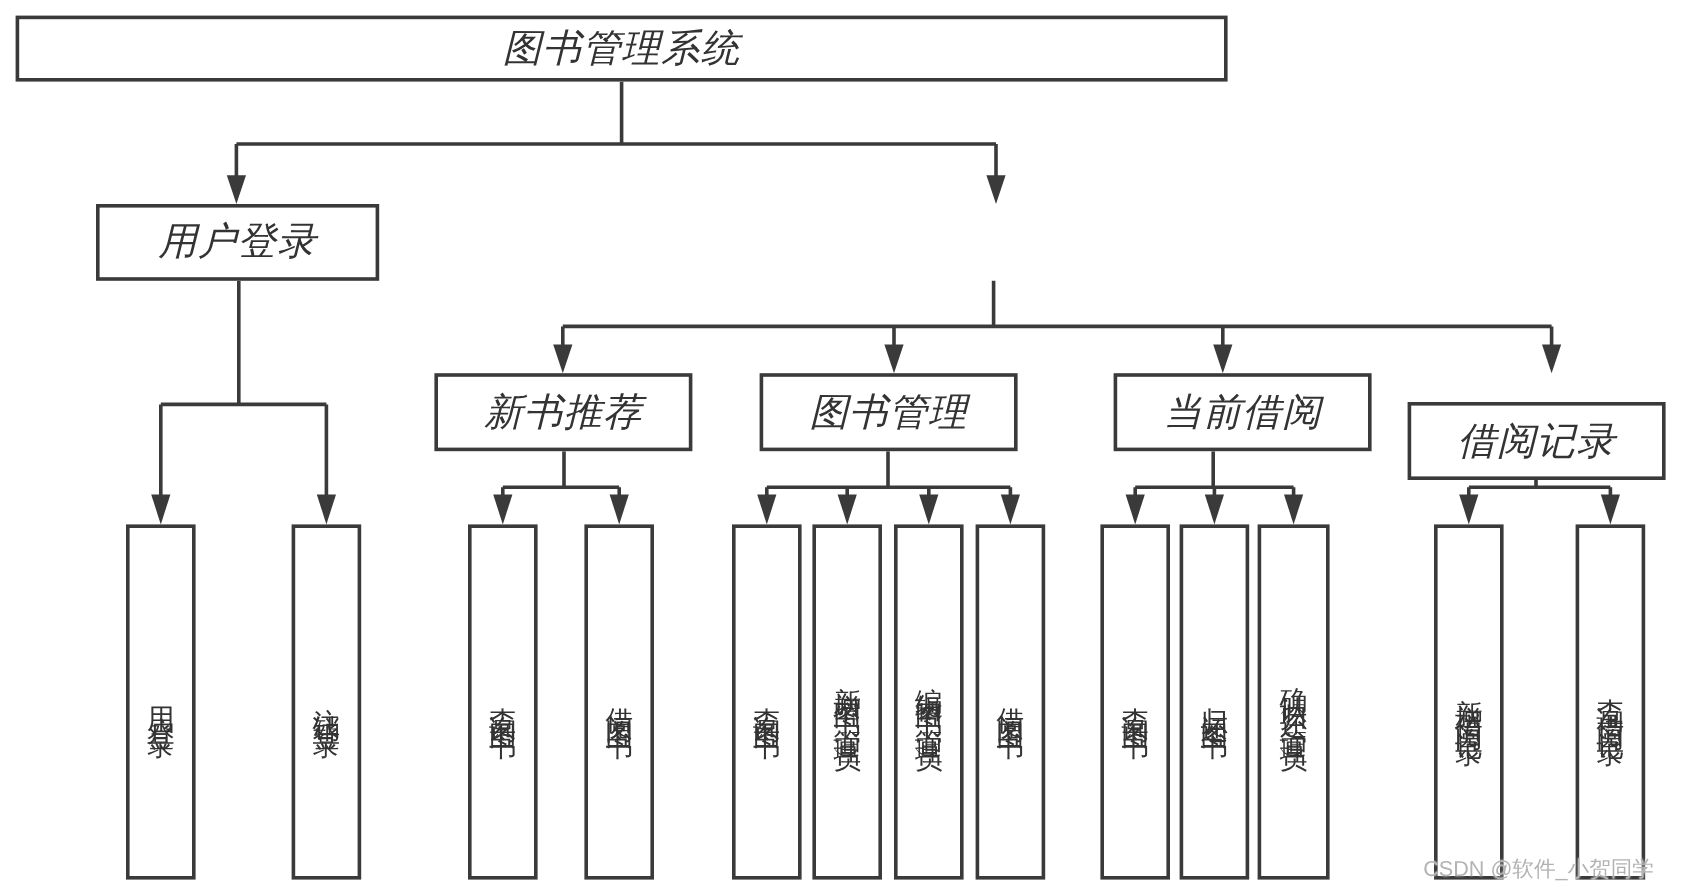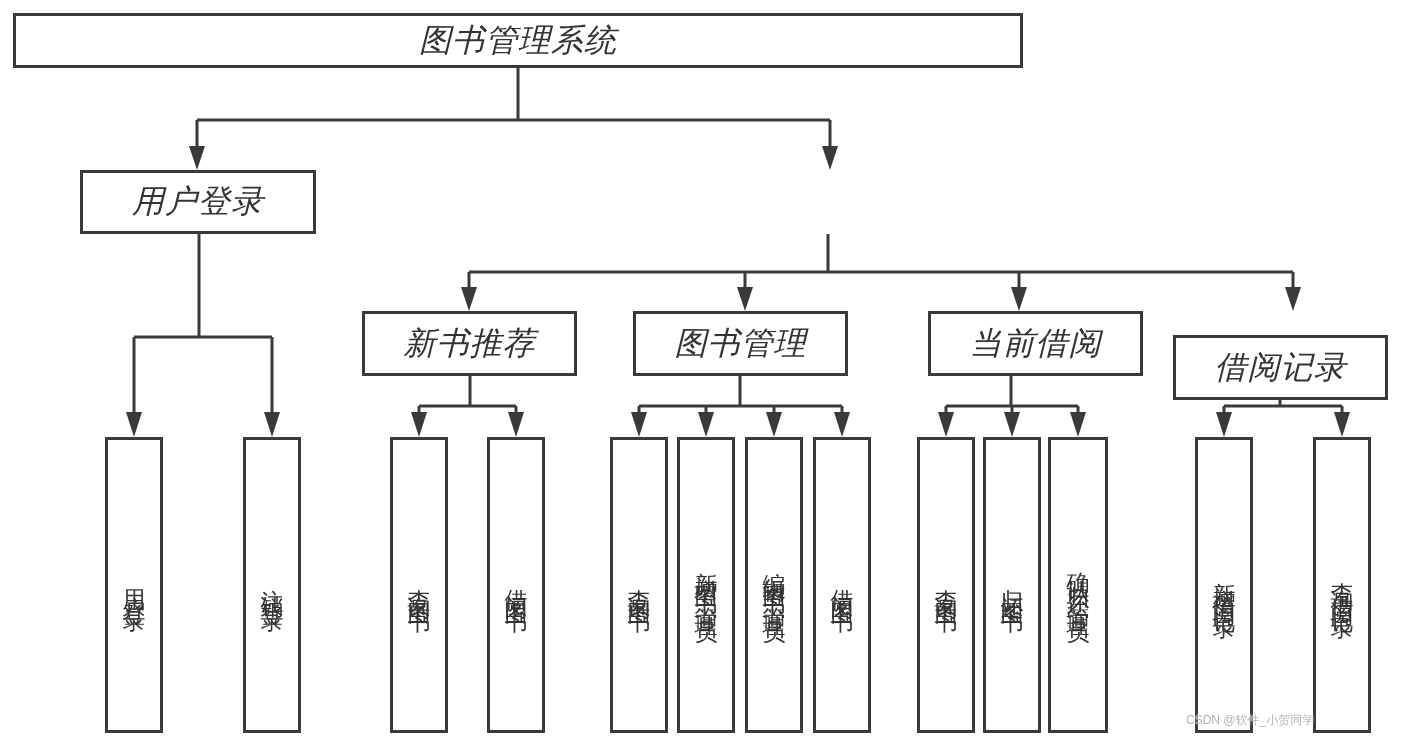--- a/index.html
+++ b/index.html
@@ -14,21 +14,21 @@
     position:absolute;box-sizing:border-box;border:3px solid #3a3a3a;background:#ffffff;
     display:flex;align-items:center;justify-content:center;text-align:center;
   }
   .hlabel{font-size:32px;letter-spacing:1px;white-space:nowrap;font-style:italic;}
   .leaf{width:58px;top:437px;height:296px;}
   .vlabel{
     writing-mode:vertical-rl;text-orientation:mixed;
     font-size:23px;letter-spacing:7px;line-height:1;white-space:nowrap;
   }
   .watermark{
-    position:absolute;left:1186px;top:712px;font-size:12px;color:#b3b3b3;
+    position:absolute;left:1186px;top:712px;font-size:18px;color:#b3b3b3;
     white-space:nowrap;text-shadow:0 0 2px #ffffff;
   }
 </style>
 </head>
 <body>
 
 <div class="stage">
 
   <svg class="wires" viewBox="0 0 1405 747" aria-hidden="true">
 

